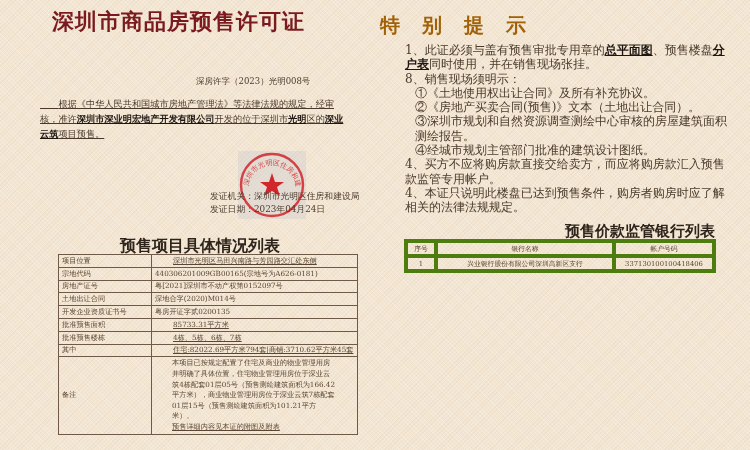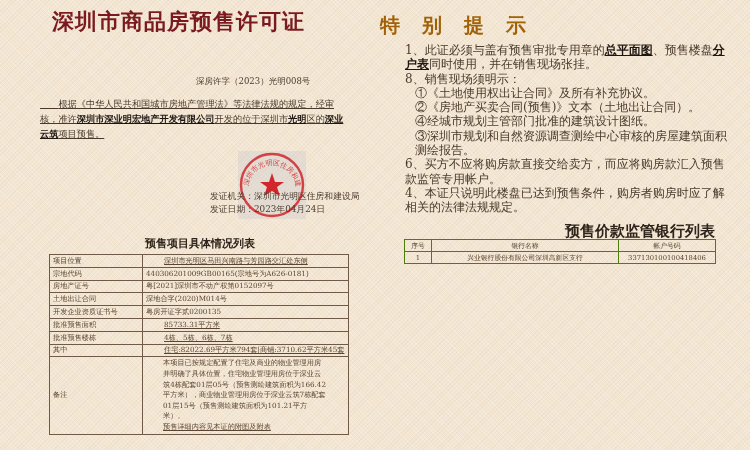--- a/index.html
+++ b/index.html
@@ -26,24 +26,24 @@
   .intro .hl { font-weight: bold; color: #1e1612; text-decoration: underline; }
 
   .seal {
     left: 238px; top: 151px; width: 68px; height: 68px;
     background: rgba(200,200,210,0.35);
   }
   .seal svg { width: 68px; height: 68px; display: block; }
 
   .issuer { left: 210px; top: 190px; font-size: 8.8px; line-height: 13px; white-space: nowrap; color: #4a3a2c; }
 
-  .tbl-title { left: 0; width: 400px; top: 236px; text-align: center; font-family: "DejaVu Sans", sans-serif; font-weight: bold; font-size: 11px; color: #2e241b; }
+  .tbl-title { left: 0; width: 400px; top: 236px; text-align: center; font-family: "DejaVu Sans", sans-serif; font-weight: bold; font-size: 16px; color: #2e241b; }
 
   table.info {
-    position: absolute; left: 49px; top: 254px; width: 300px;
+    position: absolute; left: 58px; top: 254px; width: 300px;
     border-collapse: collapse; font-size: 7.2px; color: #5a4632;
   }
   table.info td { border: 1px solid #6e5a46; padding: 0 3px; height: 11.8px; vertical-align: middle; white-space: nowrap; }
   table.info td.k { width: 86px; }
   table.info td.v.ul { text-decoration: underline; padding-left: 21px; }
   table.info td.note { white-space: normal; line-height: 10.6px; padding: 1px 20px; }
 
   .tips-title {
     left: 380px; width: 370px; top: 12px; 
     font-family: "DejaVu Serif", serif; font-weight: bold; font-size: 20px; letter-spacing: 22px; color: #a16207;
@@ -53,21 +53,21 @@
   }
   .tips .hl { font-weight: bold; text-decoration: underline; color: #1e1612; }
   .tips p { margin: 0; }
   .tips .ind { padding-left: 10px; }
 
   .bank-title { left: 395px; width: 320px; top: 222px; text-align: right; font-family: "DejaVu Sans", sans-serif; font-weight: bold; font-size: 15px; color: #2e241b; }
   table.bank {
     position: absolute; left: 404px; top: 239px; width: 312px;
     border-collapse: collapse; font-size: 6.8px; color: #5a4632; text-align: center;
   }
-  table.bank td { border: 1px solid #4d7c0f; height: 11px; padding: 0 2px; white-space: nowrap; }
+  table.bank td { border: 4px solid #4d7c0f; height: 11px; padding: 0 2px; white-space: nowrap; }
 </style>
 </head>
 <body>
 
 <div class="abs main-title">深圳市商品房预售许可证</div>
 <div class="abs permit-no">深房许字（2023）光明008号</div>
 
 <div class="abs intro">
     <span>根据《中华人民共和国城市房地产管理法》等法律法规的规定，经审核，准许</span><span class="hl">深圳市深业明宏地产开发有限公司</span><span>开发的位于深圳市</span><span class="hl">光明</span><span>区的</span><span class="hl">深业云筑</span><span>项目预售。</span>
 </div>
@@ -127,23 +127,23 @@
   </tr>
 </tbody>
   </table>
 
 <div class="abs tips-title">特别提示</div>
 <div class="abs tips">
   <p><span>1、此证必须与盖有预售审批专用章的</span><span class="hl">总平面图</span><span>、预售楼盘</span><span class="hl">分户表</span><span>同时使用，并在销售现场张挂。</span></p>
   <p>8、销售现场须明示：</p>
   <p class="ind">①《土地使用权出让合同》及所有补充协议。</p>
   <p class="ind">②《房地产买卖合同(预售)》文本（土地出让合同）。</p>
+  <p class="ind">③深圳市规划和自然资源调查测绘中心审核的房屋建筑面积测绘报告。</p>
   <p class="ind">④经城市规划主管部门批准的建筑设计图纸。</p>
-  <p class="ind">③深圳市规划和自然资源调查测绘中心审核的房屋建筑面积测绘报告。</p>
-  <p>6、买方不应将购房款直接交给卖方，而应将购房款汇入预售款监管专用帐户。</p>
+  <p>4、买方不应将购房款直接交给卖方，而应将购房款汇入预售款监管专用帐户。</p>
   <p>4、本证只说明此楼盘已达到预售条件，购房者购房时应了解相关的法律法规规定。</p>
 </div>
 
 <div class="abs bank-title">预售价款监管银行列表</div>
 <table class="bank">
   <tbody>
       <tr>
     <td style="width:22px">序号</td>
     <td>银行名称</td>
     <td style="width:92px">帐户号码</td>

